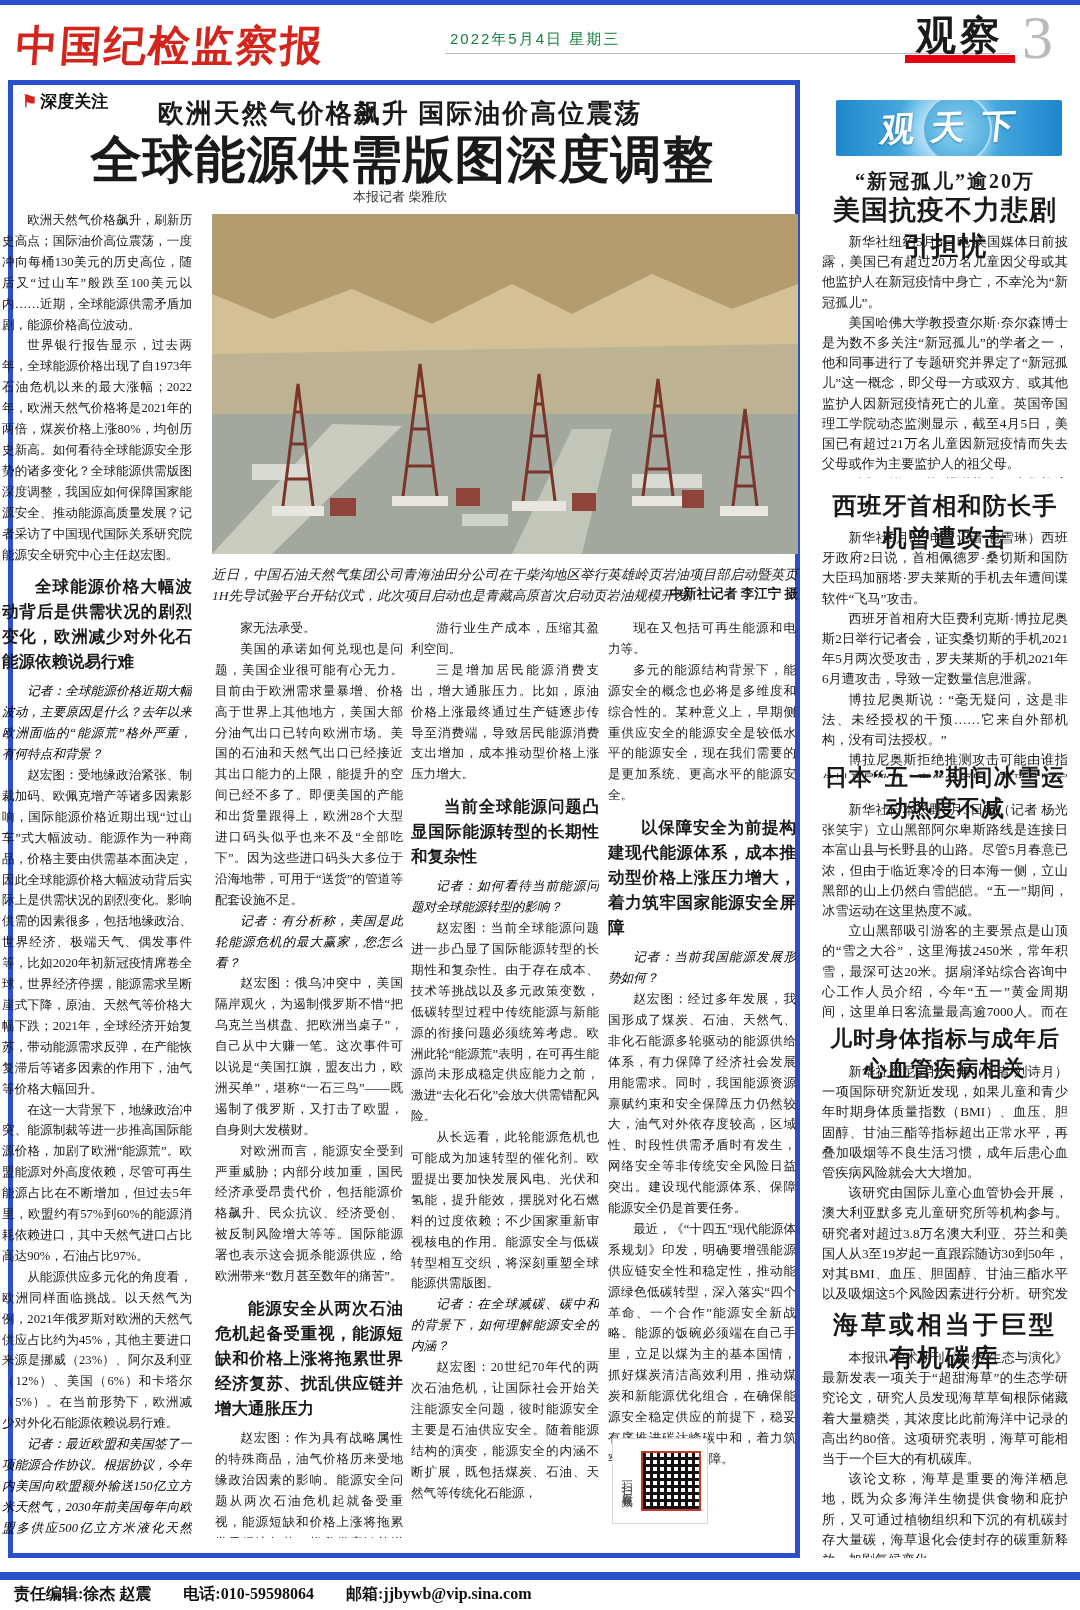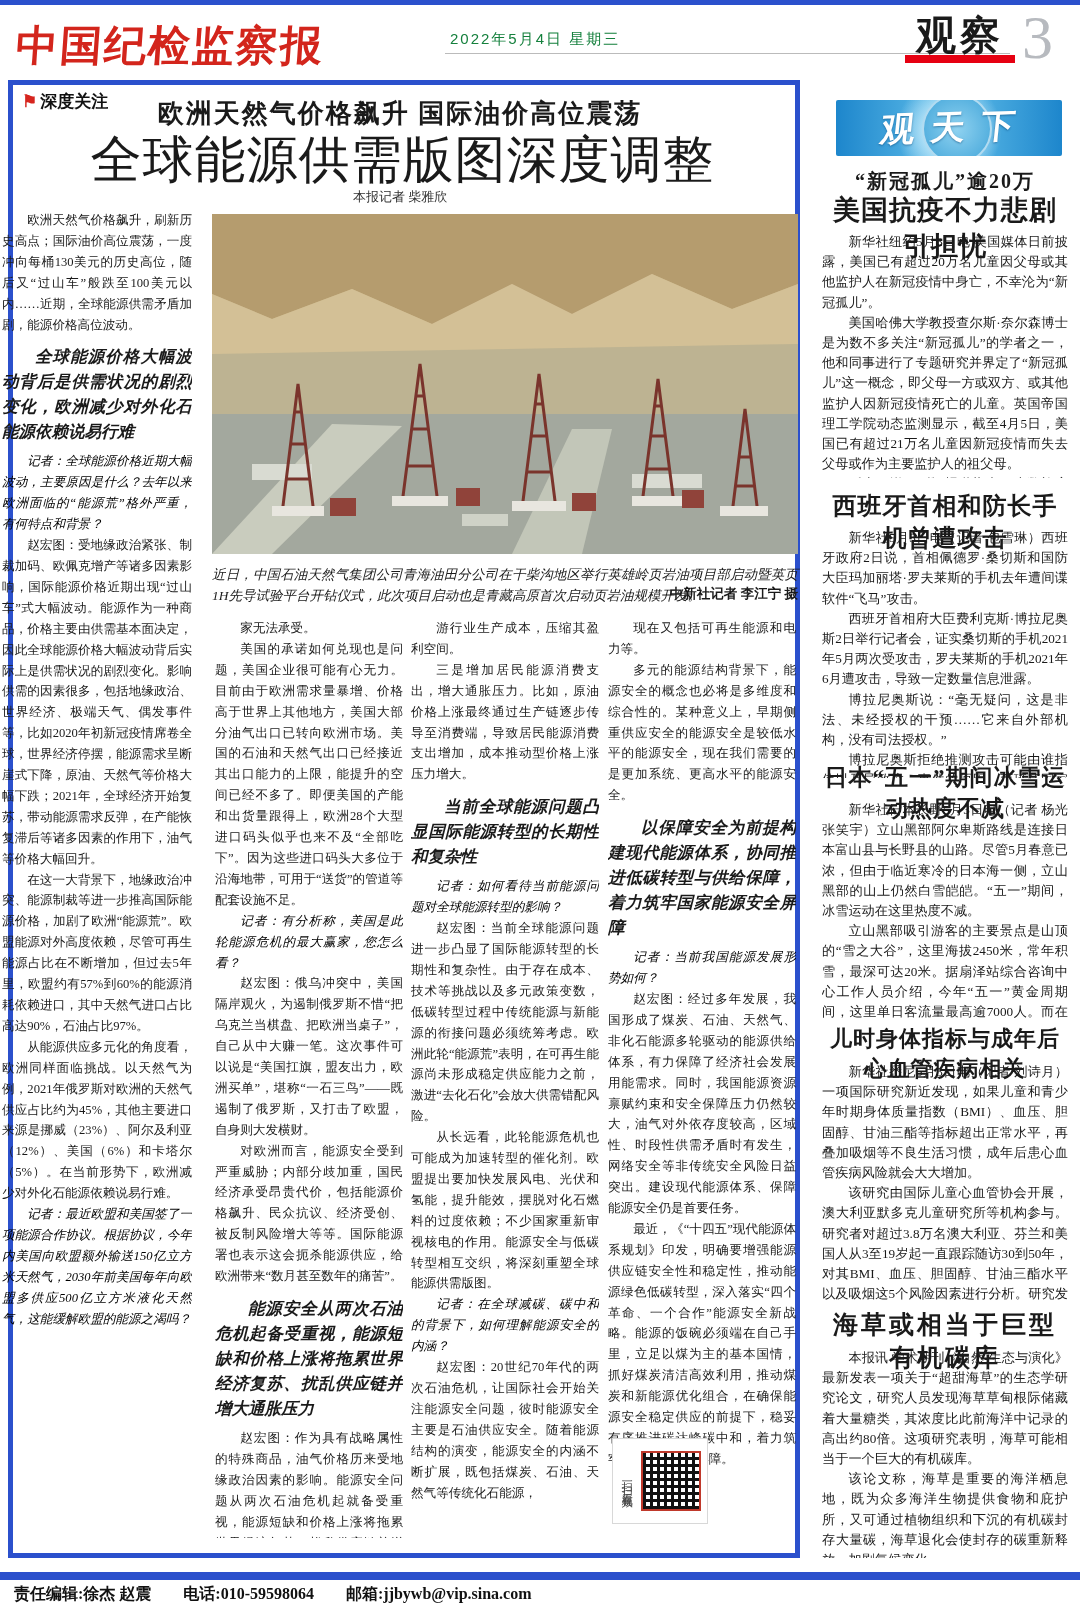--- a/index.html
+++ b/index.html
@@ -15,33 +15,33 @@
   .date{left:450px;top:30px;font-size:15px;color:#15803d;font-family:"Liberation Sans",sans-serif;letter-spacing:2px;}
   .header-rule{left:445px;top:53px;width:565px;height:1px;background:#bbb;}
   .section-name{left:905px;top:8px;width:110px;font-size:40px;font-weight:bold;text-align:center;letter-spacing:4px;}
   .section-bar{left:905px;top:55px;width:110px;height:8px;background:#e60012;}
   .page-num{left:1022px;top:2px;font-size:62px;color:#b7babf;font-weight:normal;}
   
   .main-box{left:8px;top:80px;width:782px;height:1468px;border:5px solid #2b50cc;background:#fff;}
   .col-label{left:22px;top:90px;font-size:17px;font-weight:bold;color:#111;}
   .flag{color:#d6251e;font-size:17px;margin-right:3px;}
   .kicker{left:100px;top:96px;width:600px;text-align:center;font-size:26px;font-weight:bold;letter-spacing:2px;}
-  .main-title{left:30px;top:126px;width:745px;text-align:center;font-size:51px;font-weight:normal;letter-spacing:1px;white-space:nowrap;}
+  .main-title{left:30px;top:126px;width:745px;text-align:center;font-size:51px;font-weight:bold;letter-spacing:1px;white-space:nowrap;}
   .byline{left:100px;top:188px;width:600px;text-align:center;font-size:13px;color:#333;}
   
   .photo{left:212px;top:214px;width:586px;height:340px;overflow:hidden;background:#c2b18b;}
   .caption{left:212px;top:564px;width:586px;font-size:13.5px;line-height:21px;font-style:italic;text-align:justify;}
   .caption .cap-text{text-indent:2em;display:inline;}
   .credit{left:620px;top:585px;width:178px;font-size:13.5px;font-weight:bold;text-align:right;font-style:normal;}
   
   .col{position:absolute;overflow:hidden;font-size:12.6px;line-height:20.9px;text-align:justify;}
   .col p{margin:0;}
   .f-p{text-indent:2em;}
   .f-q{text-indent:2em;font-style:italic;color:#000000;}
-  .f-h{text-indent:2em;font-weight:bold;font-size:16.5px;line-height:25px;margin:9px 0 7px 0 !important;font-style:italic;}
+  .f-h{text-indent:2em;font-weight:bold;font-size:16.5px;line-height:25px;margin:9px 0 7px 0 !important;}
   #col1{left:2px;top:210px;width:190px;height:1328px;}
   #col2{left:215px;top:618px;width:188px;height:920px;}
   #col3{left:411px;top:618px;width:188px;height:920px;}
   #col4{left:608px;top:618px;width:188px;height:920px;}
   
   .qr-wrap{left:612px;top:1438px;width:96px;height:86px;background:#fff;border:1px solid #d8d8d8;
            display:flex;align-items:center;justify-content:space-around;padding:3px;box-sizing:border-box;}
   .qr-label{writing-mode:vertical-rl;font-size:11px;letter-spacing:2px;color:#444;}
   .qr-code{width:56px;height:56px;background:
       repeating-linear-gradient(0deg,#111 0 3px,transparent 3px 7px),
@@ -121,20 +121,21 @@
       </g>
     </svg>
   </div>
   <div class="abs caption">
     <span class="cap-text">近日，中国石油天然气集团公司青海油田分公司在干柴沟地区举行英雄岭页岩油项目部启动暨英页1H先导试验平台开钻仪式，此次项目启动也是青藏高原首次启动页岩油规模开发。</span>
   </div>
   <div class="abs credit">中新社记者 李江宁 摄</div>
 
   <div class="col" id="col1">
       <p class="f-p">欧洲天然气价格飙升，刷新历史高点；国际油价高位震荡，一度冲向每桶130美元的历史高位，随后又“过山车”般跌至100美元以内……近期，全球能源供需矛盾加剧，能源价格高位波动。</p>
+      <p class="f-p">世界银行报告显示，过去两年，全球能源价格出现了自1973年石油危机以来的最大涨幅；2022年，欧洲天然气价格将是2021年的两倍，煤炭价格上涨80%，均创历史新高。如何看待全球能源安全形势的诸多变化？全球能源供需版图深度调整，我国应如何保障国家能源安全、推动能源高质量发展？记者采访了中国现代国际关系研究院能源安全研究中心主任赵宏图。</p>
       <p class="f-h">全球能源价格大幅波动背后是供需状况的剧烈变化，欧洲减少对外化石能源依赖说易行难</p>
       <p class="f-q">记者：全球能源价格近期大幅波动，主要原因是什么？去年以来欧洲面临的“能源荒”格外严重，有何特点和背景？</p>
       <p class="f-p">赵宏图：受地缘政治紧张、制裁加码、欧佩克增产等诸多因素影响，国际能源价格近期出现“过山车”式大幅波动。能源作为一种商品，价格主要由供需基本面决定，因此全球能源价格大幅波动背后实际上是供需状况的剧烈变化。影响供需的因素很多，包括地缘政治、世界经济、极端天气、偶发事件等，比如2020年初新冠疫情席卷全球，世界经济停摆，能源需求呈断崖式下降，原油、天然气等价格大幅下跌；2021年，全球经济开始复苏，带动能源需求反弹，在产能恢复滞后等诸多因素的作用下，油气等价格大幅回升。</p>
       <p class="f-p">在这一大背景下，地缘政治冲突、能源制裁等进一步推高国际能源价格，加剧了欧洲“能源荒”。欧盟能源对外高度依赖，尽管可再生能源占比在不断增加，但过去5年里，欧盟约有57%到60%的能源消耗依赖进口，其中天然气进口占比高达90%，石油占比97%。</p>
       <p class="f-p">从能源供应多元化的角度看，欧洲同样面临挑战。以天然气为例，2021年俄罗斯对欧洲的天然气供应占比约为45%，其他主要进口来源是挪威（23%）、阿尔及利亚（12%）、美国（6%）和卡塔尔（5%）。在当前形势下，欧洲减少对外化石能源依赖说易行难。</p>
       <p class="f-q">记者：最近欧盟和美国签了一项能源合作协议。根据协议，今年内美国向欧盟额外输送150亿立方米天然气，2030年前美国每年向欧盟多供应500亿立方米液化天然气，这能缓解欧盟的能源之渴吗？</p>
     </div>
   <div class="col" id="col2">
       <p class="f-p">家无法承受。</p>
       <p class="f-p">美国的承诺如何兑现也是问题，美国企业很可能有心无力。目前由于欧洲需求量暴增、价格高于世界上其他地方，美国大部分油气出口已转向欧洲市场。美国的石油和天然气出口已经接近其出口能力的上限，能提升的空间已经不多了。即便美国的产能和出货量跟得上，欧洲28个大型进口码头似乎也来不及“全部吃下”。因为这些进口码头大多位于沿海地带，可用于“送货”的管道等配套设施不足。</p>
@@ -150,21 +151,21 @@
       <p class="f-h">当前全球能源问题凸显国际能源转型的长期性和复杂性</p>
       <p class="f-q">记者：如何看待当前能源问题对全球能源转型的影响？</p>
       <p class="f-p">赵宏图：当前全球能源问题进一步凸显了国际能源转型的长期性和复杂性。由于存在成本、技术等挑战以及多元政策变数，低碳转型过程中传统能源与新能源的衔接问题必须统筹考虑。欧洲此轮“能源荒”表明，在可再生能源尚未形成稳定供应能力之前，激进“去化石化”会放大供需错配风险。</p>
       <p class="f-p">从长远看，此轮能源危机也可能成为加速转型的催化剂。欧盟提出要加快发展风电、光伏和氢能，提升能效，摆脱对化石燃料的过度依赖；不少国家重新审视核电的作用。能源安全与低碳转型相互交织，将深刻重塑全球能源供需版图。</p>
       <p class="f-q">记者：在全球减碳、碳中和的背景下，如何理解能源安全的内涵？</p>
       <p class="f-p">赵宏图：20世纪70年代的两次石油危机，让国际社会开始关注能源安全问题，彼时能源安全主要是石油供应安全。随着能源结构的演变，能源安全的内涵不断扩展，既包括煤炭、石油、天然气等传统化石能源，</p>
     </div>
   <div class="col" id="col4">
       <p class="f-p">现在又包括可再生能源和电力等。</p>
       <p class="f-p">多元的能源结构背景下，能源安全的概念也必将是多维度和综合性的。某种意义上，早期侧重供应安全的能源安全是较低水平的能源安全，现在我们需要的是更加系统、更高水平的能源安全。</p>
-      <p class="f-h">以保障安全为前提构建现代能源体系，协同推进低碳转型与供给保障，着力筑牢国家能源安全屏障</p>
+      <p class="f-h">以保障安全为前提构建现代能源体系，成本推动型价格上涨压力增大，着力筑牢国家能源安全屏障</p>
       <p class="f-q">记者：当前我国能源发展形势如何？</p>
       <p class="f-p">赵宏图：经过多年发展，我国形成了煤炭、石油、天然气、非化石能源多轮驱动的能源供给体系，有力保障了经济社会发展用能需求。同时，我国能源资源禀赋约束和安全保障压力仍然较大，油气对外依存度较高，区域性、时段性供需矛盾时有发生，网络安全等非传统安全风险日益突出。建设现代能源体系、保障能源安全仍是首要任务。</p>
       <p class="f-p">最近，《“十四五”现代能源体系规划》印发，明确要增强能源供应链安全性和稳定性，推动能源绿色低碳转型，深入落实“四个革命、一个合作”能源安全新战略。能源的饭碗必须端在自己手里，立足以煤为主的基本国情，抓好煤炭清洁高效利用，推动煤炭和新能源优化组合，在确保能源安全稳定供应的前提下，稳妥有序推进碳达峰碳中和，着力筑牢国家能源安全屏障。</p>
     </div>
 
   <div class="abs qr-wrap">
     <div class="qr-label">扫一扫 看视频</div>
     <div class="qr-code"></div>
   </div>
 

